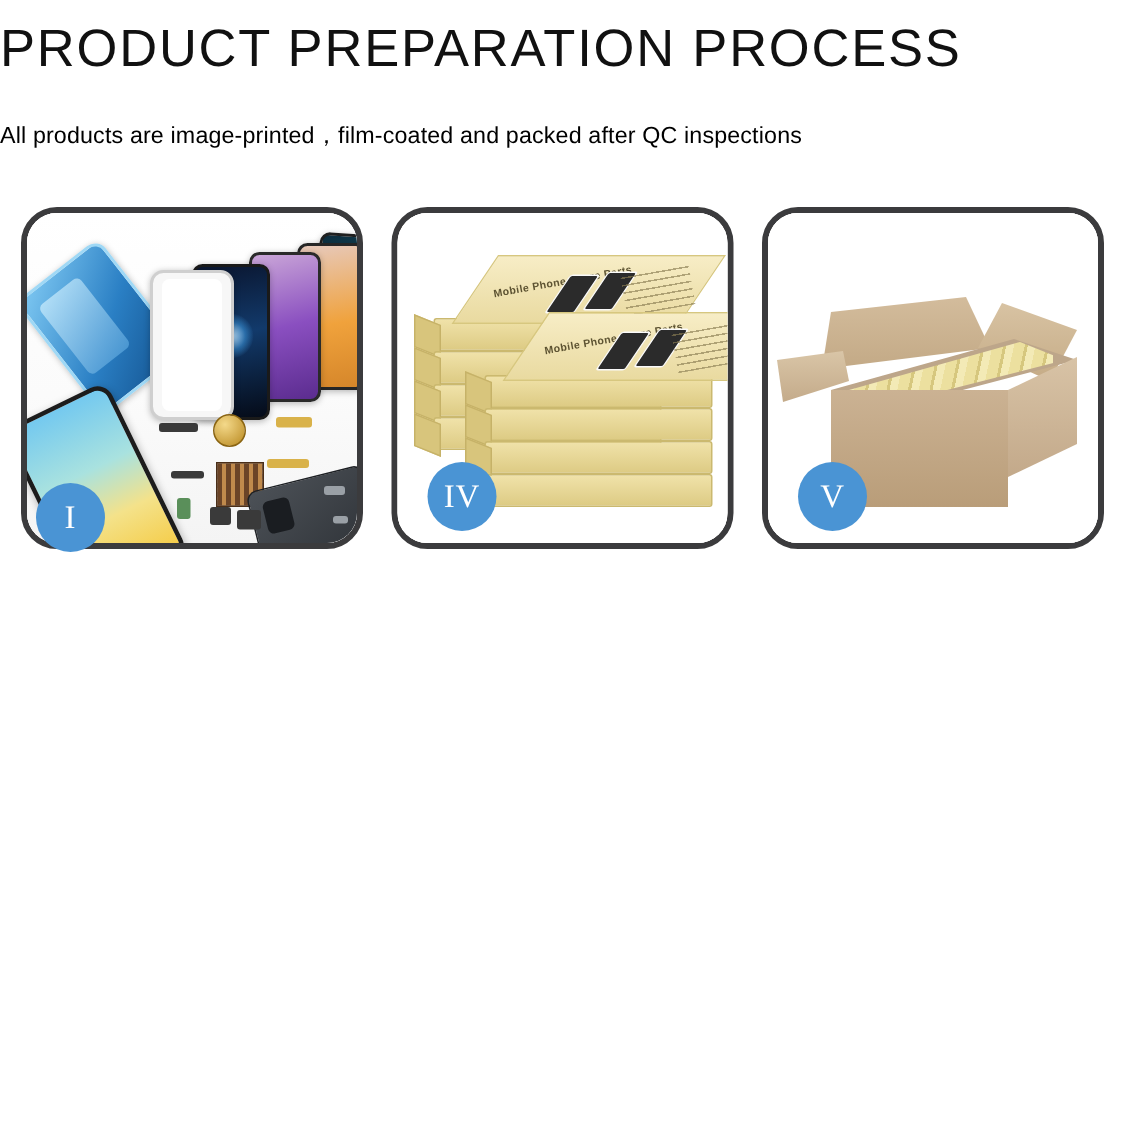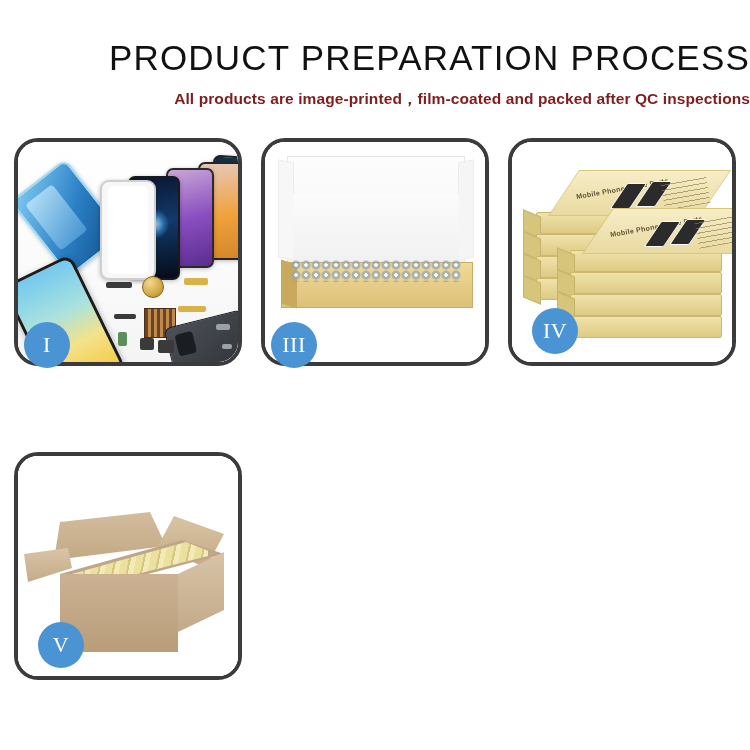--- a/index.html
+++ b/index.html
@@ -6,37 +6,36 @@
   body{
     width:750px;height:750px;
     background:#ffffff;
     font-family:"Liberation Sans", sans-serif;
     overflow:hidden;
     position:relative;
   }
   .page{width:750px;height:750px;position:relative;}
 
   
-  .header{padding-top:40px;text-align:right;}
+  .header{padding-top:15px;text-align:left;}
   .title{
     font-size:35px;
     letter-spacing:1.2px;
     color:#111111;
     font-weight:400;
     font-family:"Liberation Sans", sans-serif;
     line-height:1.05;
     white-space:nowrap;
   }
   .subtitle{
-    margin-top:12px;
+    margin-top:28px;
     font-size:15.5px;
-    color:#7f1d1d;
+    color:#000000;
     letter-spacing:0.1px;
     white-space:nowrap;
-    font-weight:bold;
   }
 
   
   .grid{
     position:absolute;
     left:14px; top:138px;
     width:722px;
     display:grid;
     grid-template-columns:repeat(3,228px);
     grid-template-rows:repeat(2,228px);
@@ -243,32 +242,20 @@
           <div class="part" style="left:122px;top:196px;width:14px;height:12px;"></div>
           <div class="part" style="left:140px;top:198px;width:16px;height:13px;"></div>
           <div class="part" style="left:198px;top:182px;width:14px;height:6px;background:#9aa0a6;"></div>
           <div class="part" style="left:204px;top:202px;width:10px;height:5px;background:#9aa0a6;"></div>
         </div>
       </div>
       <div class="badge">I</div>
     </div>
 
 
-    <div class="panel">
-      <div class="panel-inner">
-        <div class="scene3">
-          <div class="lid3"></div>
-          <div class="foam3"></div>
-          <div class="base3"></div>
-          <div class="base3side"></div>
-          <div class="bub3"></div>
-        </div>
-      </div>
-      <div class="badge">III</div>
-    </div>
 
     <div class="panel row2">
       <div class="panel-inner">
         <div class="scene4">
           <div class="stackwrap">
 
             <div class="sbox" style="left:22px;top:54px;">
                 <span class="face"></span>
               </div>
             <div class="sbox" style="left:22px;top:76px;">

